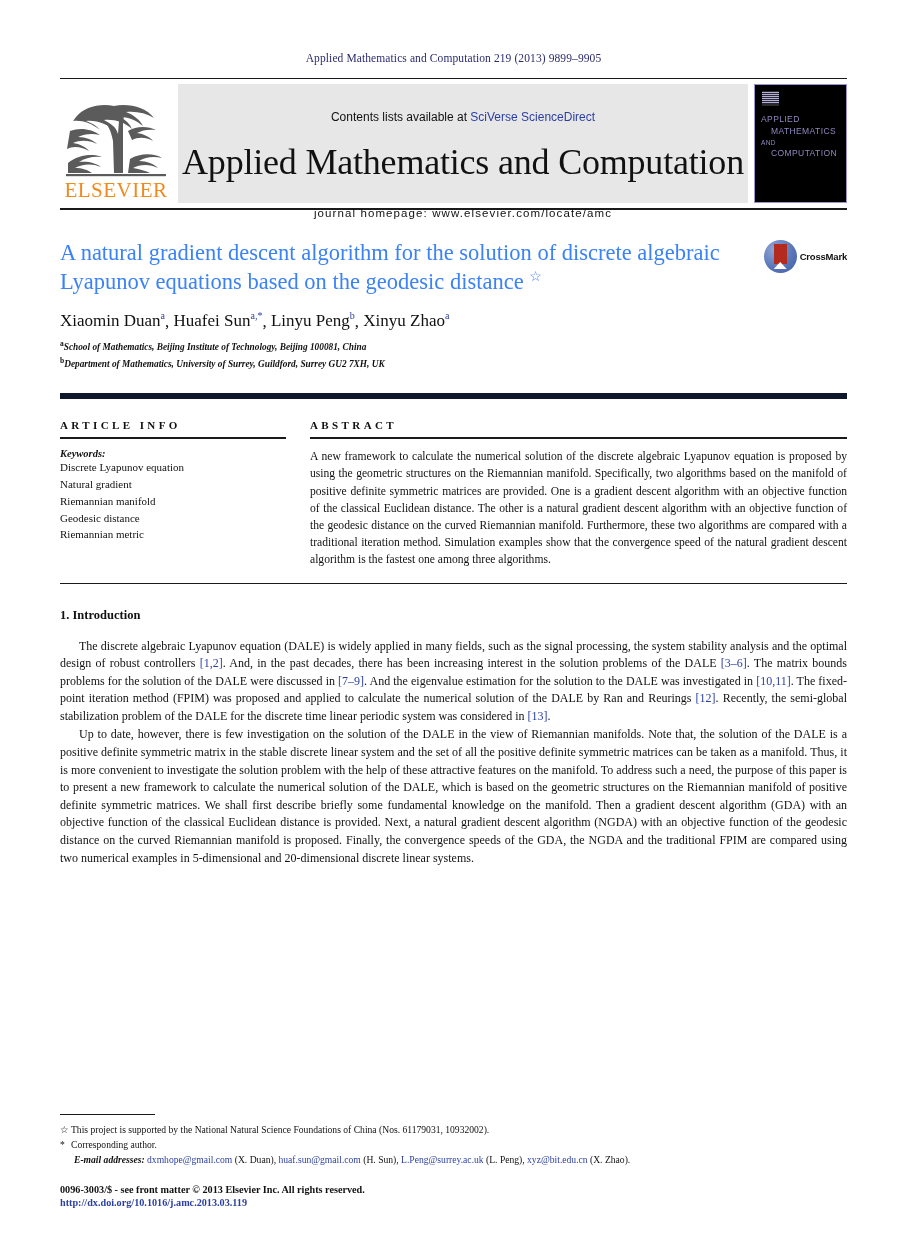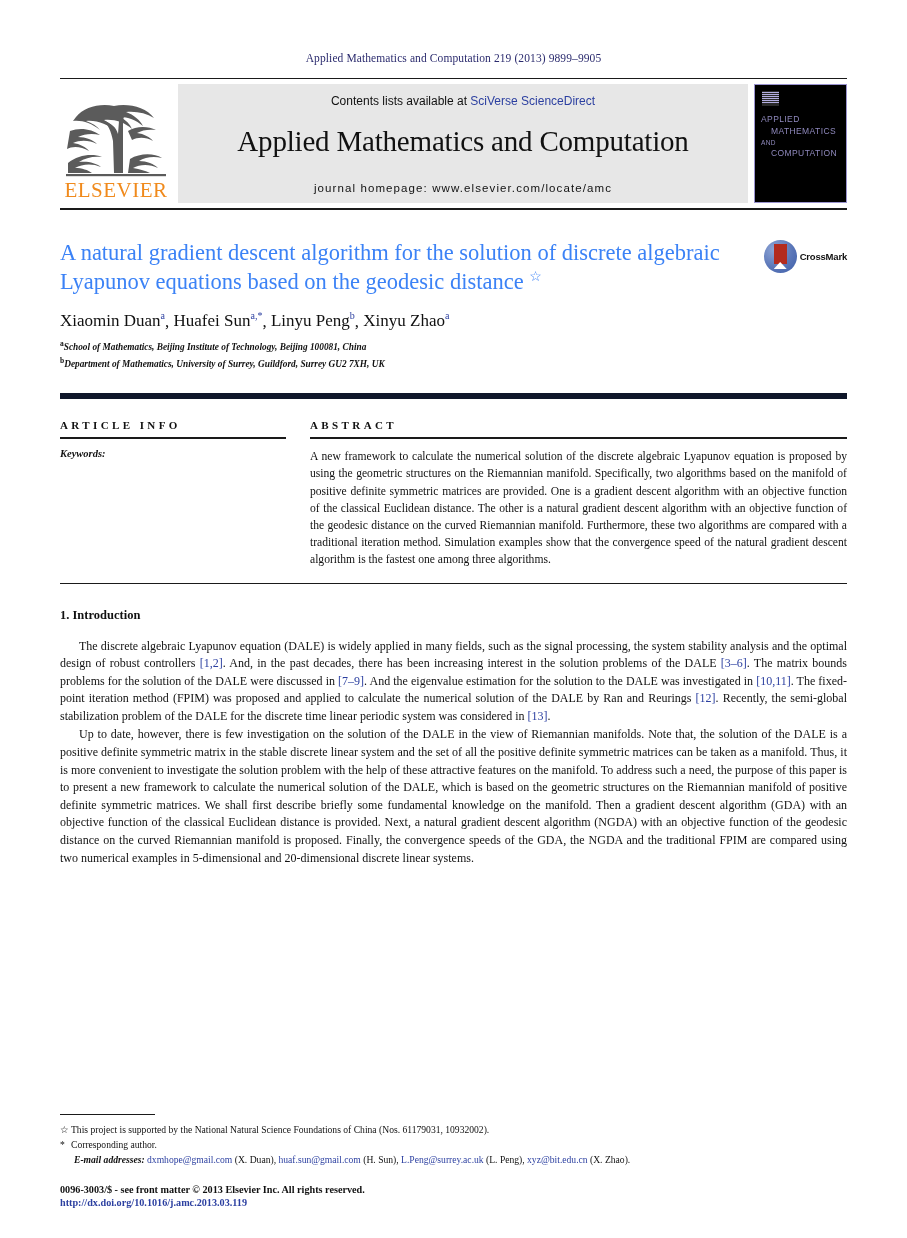--- a/index.html
+++ b/index.html
@@ -54,31 +54,31 @@
     margin-top: 1px;
   }
   .journal-band {
     flex: 1 1 auto;
     background: #e7e7e7;
     margin: 2px 6px 2px 6px;
     display: flex;
     flex-direction: column;
     align-items: center;
     justify-content: flex-start;
-    padding-top: 10px;
+    padding-top: 26px;
   }
   .contents-line {
     font-family: "Liberation Sans", sans-serif;
     font-size: 12px;
     color: #111;
   }
   .contents-line .sd { color: #2b3fa0; }
   .journal-title {
     font-family: "Liberation Serif", serif;
-    font-size: 29px;
+    font-size: 36px;
     color: #111;
     margin-top: 17px;
     letter-spacing: -0.2px;
   }
   .journal-homepage {
     font-family: "Liberation Sans", sans-serif;
     font-size: 11.5px;
     color: #111;
     margin-top: 24px;
     letter-spacing: 1.1px;
@@ -310,20 +310,27 @@
       <div><sup>a</sup><span>School of Mathematics, Beijing Institute of Technology, Beijing 100081, China</span></div>
       <div><sup>b</sup><span>Department of Mathematics, University of Surrey, Guildford, Surrey GU2 7XH, UK</span></div>
     </div>
   </div>
 
   <div class="info-row">
     <div class="col-info">
       <div class="sec-head">ARTICLE INFO</div>
       <div class="rule"></div>
       <div class="kw-label">Keywords:</div>
+      <ul class="kw-list">
+        <li>Discrete Lyapunov equation</li>
+        <li>Natural gradient</li>
+        <li>Riemannian manifold</li>
+        <li>Geodesic distance</li>
+        <li>Riemannian metric</li>
+      </ul>
     </div>
 
     <div class="col-abs">
       <div class="sec-head">ABSTRACT</div>
       <div class="rule"></div>
       <div class="abstract-text">A new framework to calculate the numerical solution of the discrete algebraic Lyapunov equation is proposed by using the geometric structures on the Riemannian manifold. Specifically, two algorithms based on the manifold of positive definite symmetric matrices are provided. One is a gradient descent algorithm with an objective function of the classical Euclidean distance. The other is a natural gradient descent algorithm with an objective function of the geodesic distance on the curved Riemannian manifold. Furthermore, these two algorithms are compared with a traditional iteration method. Simulation examples show that the convergence speed of the natural gradient descent algorithm is the fastest one among three algorithms.</div>
     </div>
   </div>
   <div class="info-bottom-rule"></div>
 

